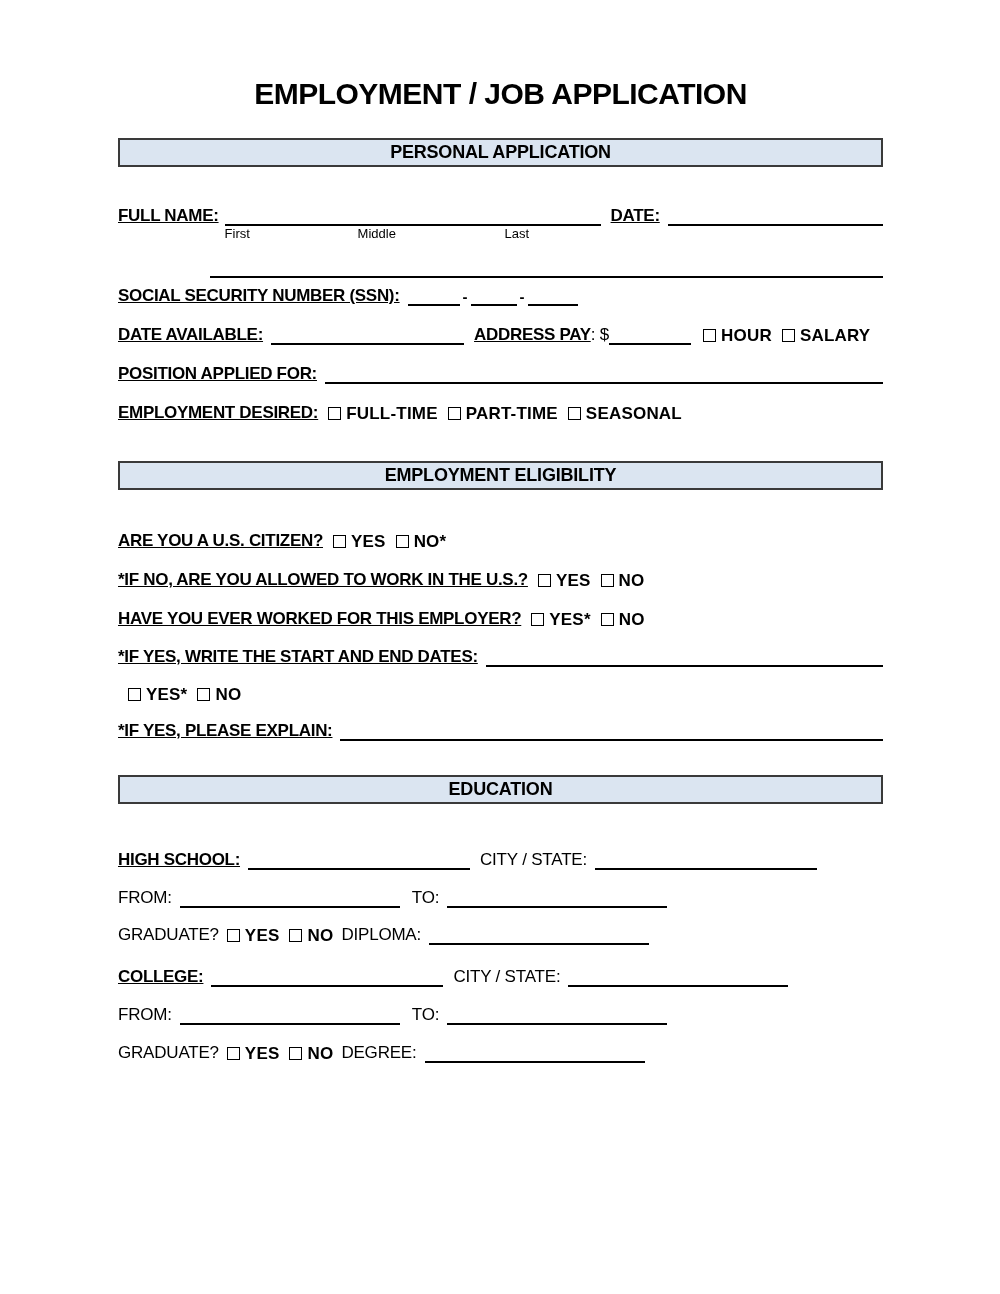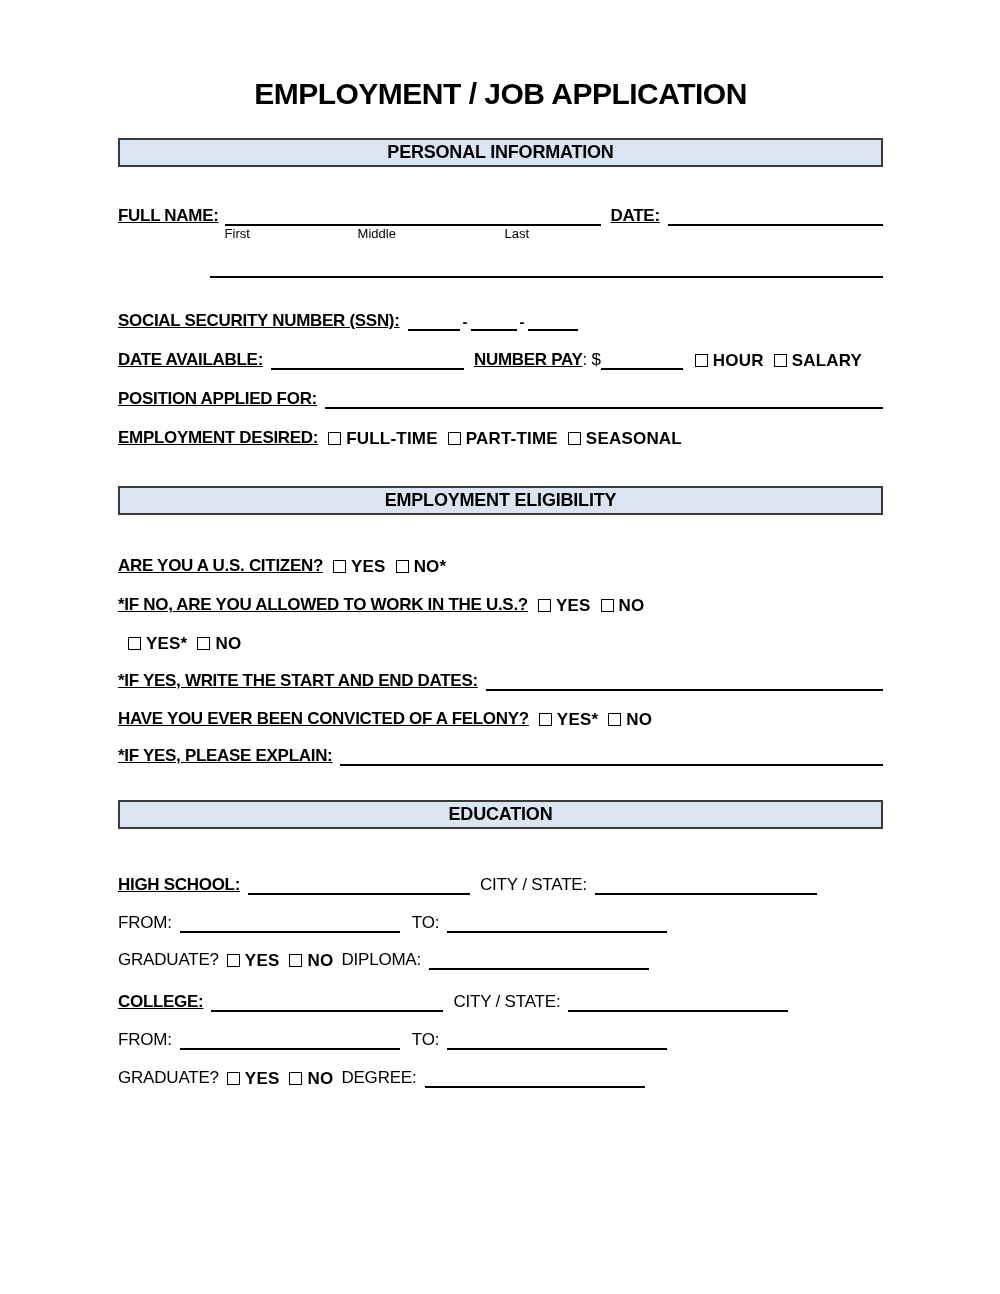--- a/index.html
+++ b/index.html
@@ -57,21 +57,21 @@
   .dash { font-size: 15px; line-height: 18px; padding: 0 3px; font-weight: 700; }
 </style>
 </head>
 <body>
 
 <div class="content">
 
   <div class="doc-title">EMPLOYMENT / JOB APPLICATION</div>
 
   <div class="section-bar">
-    <span>PERSONAL INFORMATION</span>
+    <span>PERSONAL APPLICATION</span>
   </div>
 
   <div class="row" style="margin-top:39px">
     <span class="lbl">FULL NAME:</span>
     <div class="field ml6" style="width:376px">
       <div class="line"></div>
       <div class="subrow">
         <span style="left:0">First</span>
         <span style="left:133px">Middle</span>
         <span style="left:280px">Last</span>
@@ -82,33 +82,33 @@
   </div>
 
 
   <div class="row" style="margin-top:32px; padding-left:92px">
     <div class="field fill">
       <div class="line"></div>
     </div>
   </div>
 
 
-  <div class="row" style="margin-top:33px">
+  <div class="row" style="margin-top:8px">
     <span class="lbl">SOCIAL SECURITY NUMBER (SSN):</span>
     <div class="line ml8" style="width:52px"></div>
     <span class="dash">-</span>
     <div class="line" style="width:46px"></div>
     <span class="dash">-</span>
     <div class="line" style="width:50px"></div>
   </div>
 
   <div class="row" style="margin-top:19px">
     <span class="lbl">DATE AVAILABLE:</span>
     <div class="line ml8" style="width:193px"></div>
-    <span class="lbl ml10">NUMBER PAY</span>
+    <span class="lbl ml10">ADDRESS PAY</span>
     <span class="rlbl">: $</span>
     <div class="line" style="width:82px"></div>
     <span class="cb ml12"></span>
     <span class="opt">HOUR</span>
     <span class="cb"></span>
     <span class="opt">SALARY</span>
   </div>
 
   <div class="row" style="margin-top:19px">
     <span class="lbl">POSITION APPLIED FOR:</span>
@@ -139,33 +139,33 @@
 
   <div class="row" style="margin-top:19px">
     <span class="lbl">*IF NO, ARE YOU ALLOWED TO WORK IN THE U.S.?</span>
     <span class="cb"></span>
     <span class="opt">YES</span>
     <span class="cb"></span>
     <span class="opt">NO</span>
   </div>
 
   <div class="row" style="margin-top:19px">
+    <span class="lbl">HAVE YOU EVER WORKED FOR THIS EMPLOYER?</span>
     <span class="cb"></span>
     <span class="opt">YES*</span>
     <span class="cb"></span>
     <span class="opt">NO</span>
   </div>
 
   <div class="row" style="margin-top:18px">
     <span class="lbl">*IF YES, WRITE THE START AND END DATES:</span>
     <div class="line fill ml8"></div>
   </div>
 
   <div class="row" style="margin-top:18px">
-    <span class="lbl">HAVE YOU EVER BEEN CONVICTED OF A FELONY?</span>
     <span class="cb"></span>
     <span class="opt">YES*</span>
     <span class="cb"></span>
     <span class="opt">NO</span>
   </div>
 
   <div class="row" style="margin-top:17px">
     <span class="lbl">*IF YES, PLEASE EXPLAIN:</span>
     <div class="line fill ml8"></div>
   </div>

